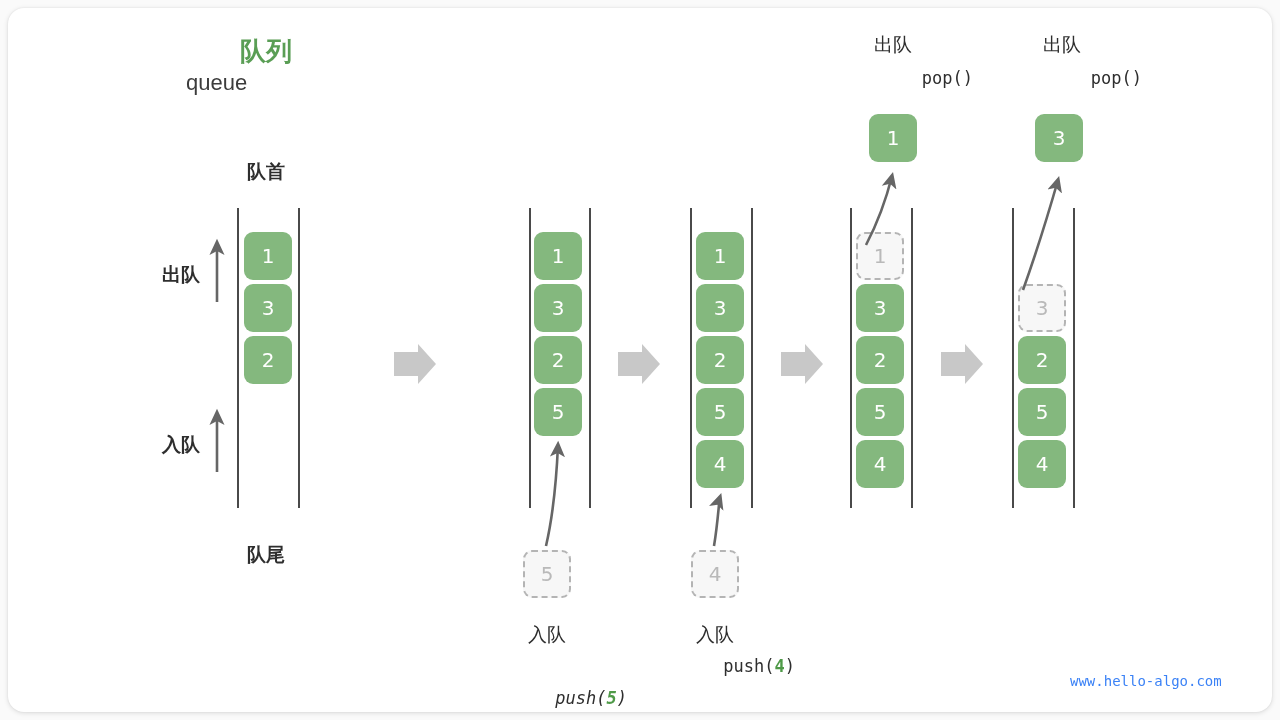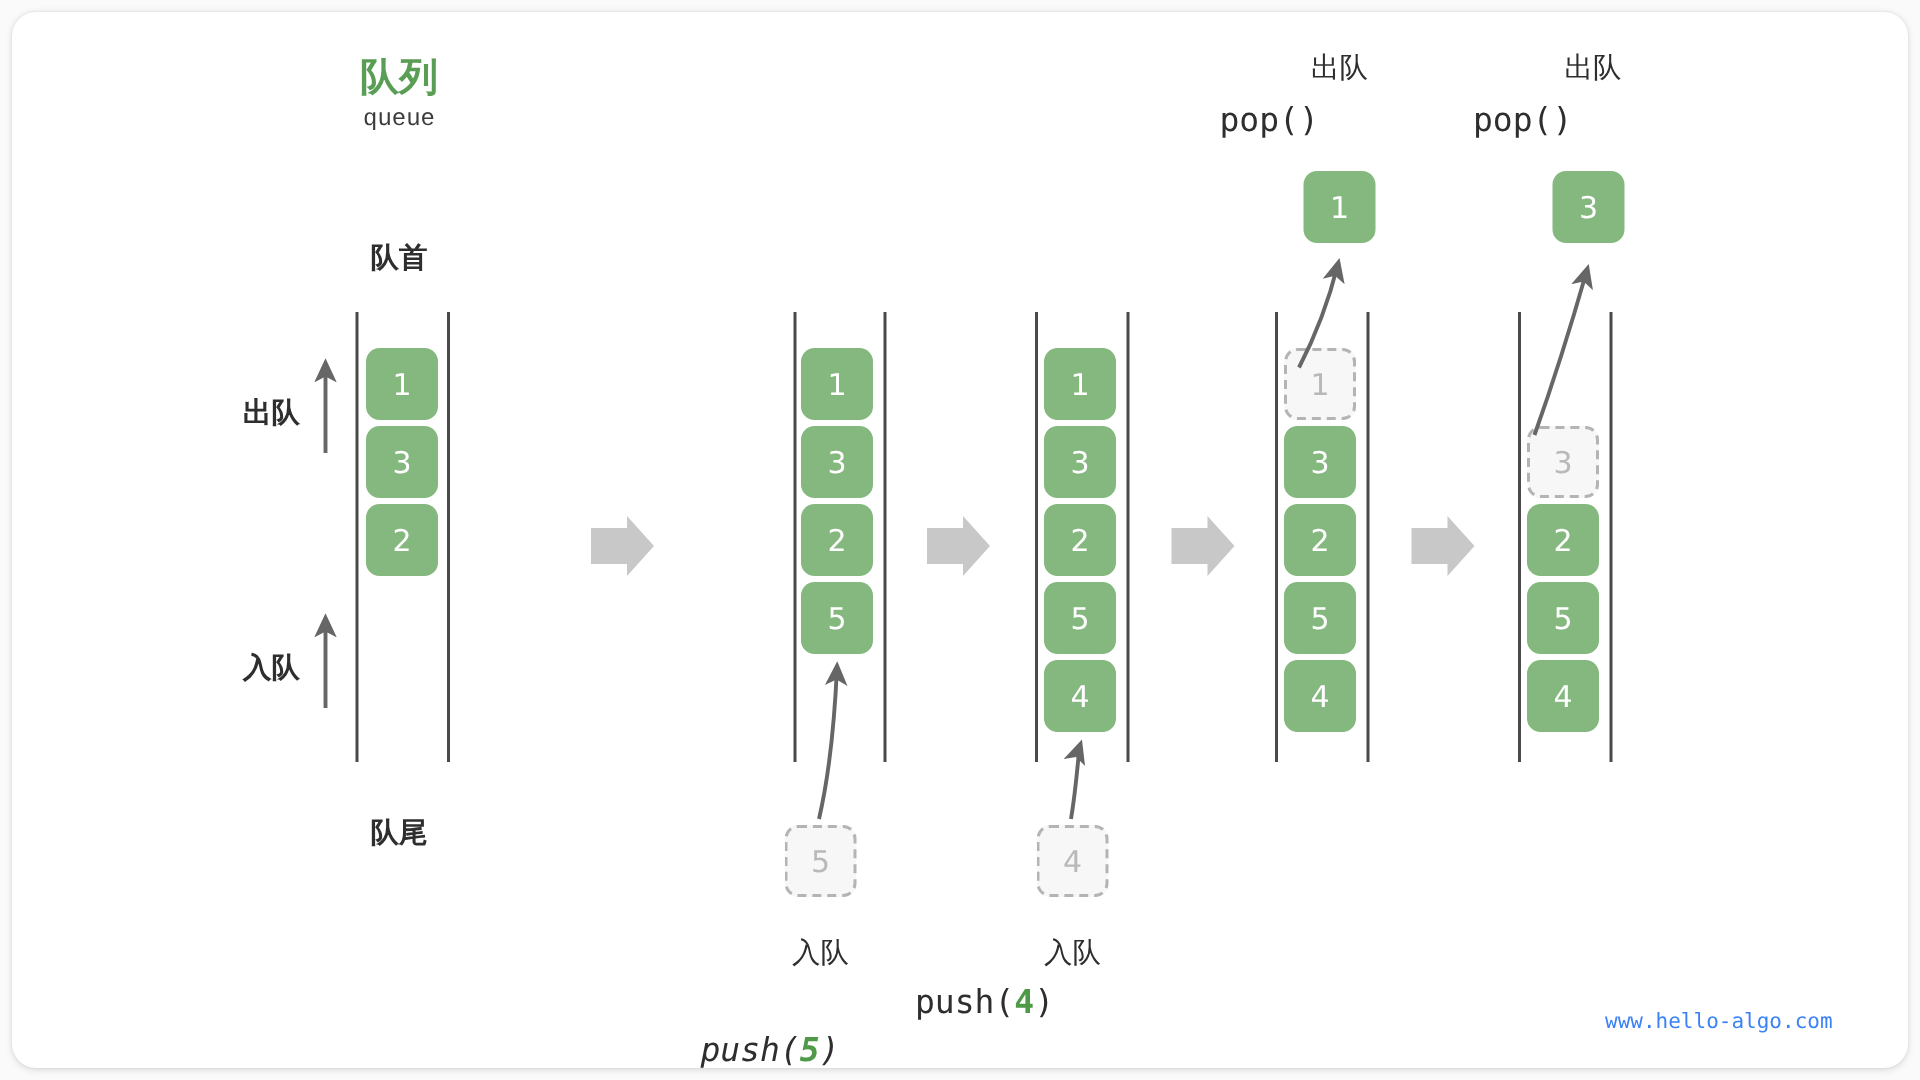--- a/index.html
+++ b/index.html
@@ -31,24 +31,24 @@
 
   
   .title-cn {
     font-size: 26px;
     font-weight: bold;
     color: #5a9e55;
     text-align: center;
     white-space: nowrap;
   }
   .title-en {
-    font-size: 16px;
+    font-size: 22px;
     color: #3c3c3c;
-    text-align: center;
-    font-family: Liberation Mono, monospace;
+    text-align: left;
+    font-family: Liberation Sans, sans-serif;
     white-space: nowrap;
   }
   .endlabel {
     font-size: 19px;
     font-weight: bold;
     color: #2e2e2e;
     text-align: center;
     white-space: nowrap;
   }
   .sidelabel {
@@ -59,23 +59,23 @@
     white-space: nowrap;
   }
   .op-cn {
     font-size: 19px;
     font-weight: normal;
     color: #2e2e2e;
     text-align: center;
     white-space: nowrap;
   }
   .op-code {
-    font-size: 22px;
-    color: #2e2e2e;
-    text-align: left;
+    font-size: 17px;
+    color: #2e2e2e;
+    text-align: right;
     font-family: "DejaVu Sans Mono", "Liberation Mono", monospace;
     white-space: nowrap;
   }
   .op-code .num { color: #4f9a48; font-weight: bold; }
 
   
   .rail {
     position: absolute;
     width: 1.6px;
     background: #4a4a4a;
@@ -151,21 +151,21 @@
 
   <div class="rail" style="left:690px; top:208px; height:300px;"></div>
   <div class="rail" style="left:751px; top:208px; height:300px;"></div>
   <div class="cell" style="left:696px; top:232px;">1</div>
   <div class="cell" style="left:696px; top:284px;">3</div>
   <div class="cell" style="left:696px; top:336px;">2</div>
   <div class="cell" style="left:696px; top:388px;">5</div>
   <div class="cell" style="left:696px; top:440px;">4</div>
   <div class="cell ghost" style="left:691px; top:550px;">4</div>
   <div class="abs op-cn" style="left:635px; top:622px; width:160px;">入队</div>
-  <div class="abs op-code" style="left:610px; top:656px; width:160px;">
+  <div class="abs op-code" style="left:635px; top:656px; width:160px;">
     <span>push(</span><span class="num">4</span><span>)</span>
   </div>
 
   <div class="abs op-cn" style="left:813px; top:32px; width:160px;">出队</div>
   <div class="abs op-code" style="left:813px; top:68px; width:160px;">pop()</div>
   <div class="cell" style="left:869px; top:114px;">1</div>
   <div class="rail" style="left:850px; top:208px; height:300px;"></div>
   <div class="rail" style="left:911px; top:208px; height:300px;"></div>
   <div class="cell ghost" style="left:856px; top:232px;">1</div>
   <div class="cell" style="left:856px; top:284px;">3</div>

